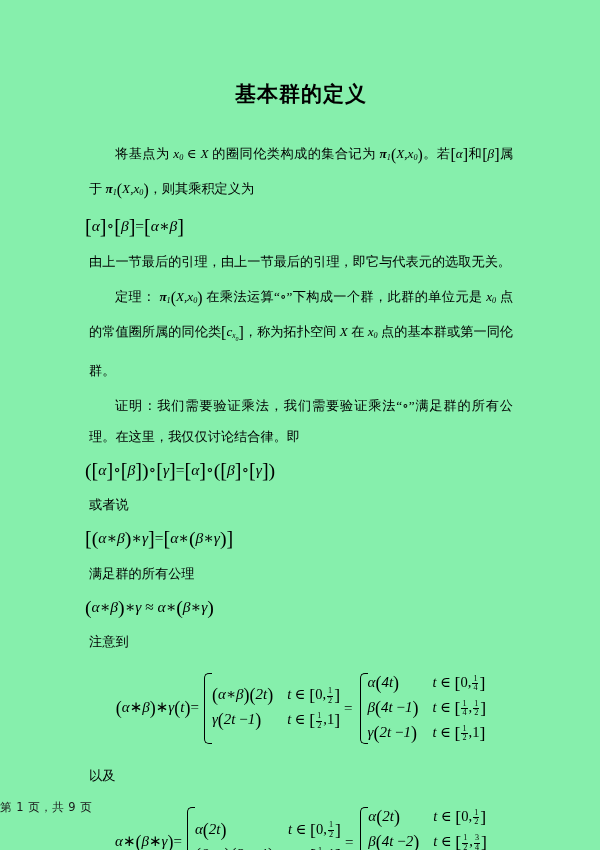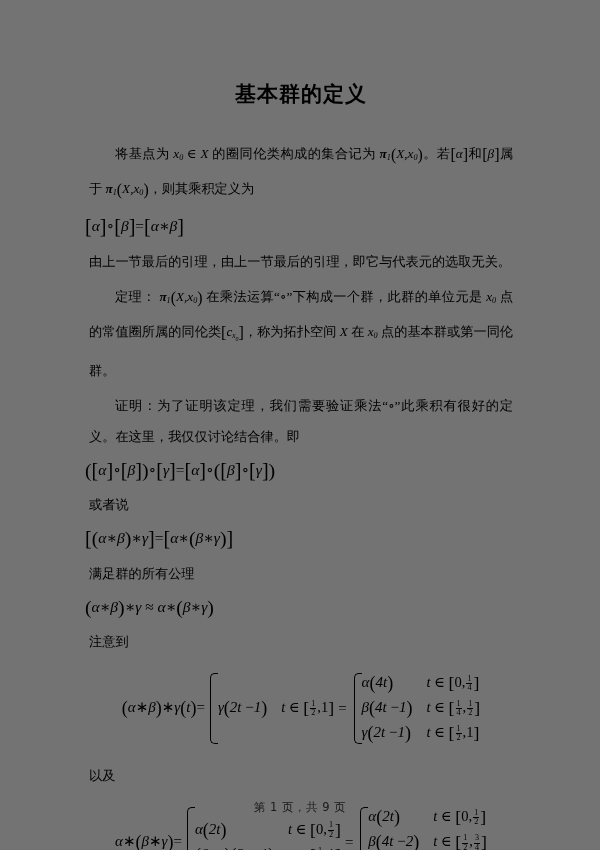--- a/index.html
+++ b/index.html
@@ -12,21 +12,21 @@
     height: 850px;
     font-family: "Liberation Serif", "DejaVu Serif", serif;
     color: #000000;
     overflow: hidden;
     position: relative;
   }
   .page {
     width: 600px;
     height: 850px;
     position: relative;
-    background: #737373;
+    background: #86efac;
     box-sizing: border-box;
   }
   .content {
     position: absolute;
     left: 85px;
     top: 0;
     width: 432px;
   }
 
   
@@ -160,21 +160,20 @@
     border-top: 1px solid #000;
     padding: 0 1px;
   }
 
   
   .footer {
     position: absolute;
     left: 0;
     right: 0;
     top: 800px;
-    text-align: center;
     font-size: 11.5px;
     font-family: "DejaVu Sans", "Liberation Sans", sans-serif;
     color: #1a1a1a;
     letter-spacing: 0.5px;
   }
 </style>
 </head>
 <body>
 
 <div class="page">
@@ -191,21 +190,21 @@
       <span class="m"><span class="brk">[</span><span class="mi">α</span><span class="brk">]</span><span class="mu">∘</span><span class="brk">[</span><span class="mi">β</span><span class="brk">]</span><span class="mu">=</span><span class="brk">[</span><span class="mi">α</span><span class="mu">∗</span><span class="mi">β</span><span class="brk">]</span></span>
     </div>
 
     <p class="para">由上一节最后的引理，由上一节最后的引理，即它与代表元的选取无关。</p>
 
     <p class="para indent">
       <span class="lbl">定理：</span><span class="m"> <span class="mb">π</span><sub class="s">1</sub><span class="paren">(</span><span class="mi">X</span>,<span class="mi">x</span><sub class="s">0</sub><span class="paren">)</span> </span><span>在乘法运算“∘”下构成一个群，此群的单位元是</span><span class="m"> <span class="mi">x</span><sub class="s">0</sub> </span><span>点的常值圈所属的同伦类</span><span class="m"><span class="brk">[</span><span class="mi">c</span><sub class="s"><span style="font-size:0.9em">x</span><sub style="font-size:0.72em">0</sub></sub><span class="brk">]</span></span><span>，称为拓扑空间</span><span class="m"> <span class="mi">X</span> </span><span>在</span><span class="m"> <span class="mi">x</span><sub class="s">0</sub> </span><span>点的基本群或第一同伦群。</span>
     </p>
 
     <p class="para indent">
-      <span>证明：</span><span>为了证明该定理，我们需要验证乘法“∘”此乘积有很好的定义。在这里，我仅仅讨论结合律。即</span>
+      <span>证明：</span><span>我们需要验证乘法，我们需要验证乘法“∘”满足群的所有公理。在这里，我仅仅讨论结合律。即</span>
     </p>
 
     <div class="eq">
       <span class="m"><span class="paren">(</span><span class="brk">[</span><span class="mi">α</span><span class="brk">]</span><span class="mu">∘</span><span class="brk">[</span><span class="mi">β</span><span class="brk">]</span><span class="paren">)</span><span class="mu">∘</span><span class="brk">[</span><span class="mi">γ</span><span class="brk">]</span><span class="mu">=</span><span class="brk">[</span><span class="mi">α</span><span class="brk">]</span><span class="mu">∘</span><span class="paren">(</span><span class="brk">[</span><span class="mi">β</span><span class="brk">]</span><span class="mu">∘</span><span class="brk">[</span><span class="mi">γ</span><span class="brk">]</span><span class="paren">)</span></span>
     </div>
 
     <p class="para">或者说</p>
 
     <div class="eq">
       <span class="m"><span class="brk">[</span><span class="paren">(</span><span class="mi">α</span><span class="mu">∗</span><span class="mi">β</span><span class="paren">)</span><span class="mu">∗</span><span class="mi">γ</span><span class="brk">]</span><span class="mu">=</span><span class="brk">[</span><span class="mi">α</span><span class="mu">∗</span><span class="paren">(</span><span class="mi">β</span><span class="mu">∗</span><span class="mi">γ</span><span class="paren">)</span><span class="brk">]</span></span>
@@ -219,20 +218,24 @@
 
     <p class="para">注意到</p>
 
     <div class="pw-wrap">
       <span class="pw-lead m">
         <span class="paren">(</span><span class="mi">α</span><span class="mu">∗</span><span class="mi">β</span><span class="paren">)</span><span class="mu">∗</span><span class="mi">γ</span><span class="paren">(</span><span class="mi">t</span><span class="paren">)</span><span class="mu">=</span>
       </span>
       <span class="brace"></span>
       <span class="cases">
         <span class="case-row">
+          <span class="case-f m"><span class="paren">(</span><span class="mi">α</span><span class="mu">∗</span><span class="mi">β</span><span class="paren">)(</span>2<span class="mi">t</span><span class="paren">)</span></span>
+          <span class="case-c m"><span class="mi">t</span> <span class="mu">∈</span> <span class="brk">[</span><span class="mu">0,</span><span class="frac"><span class="num">1</span><span class="den">2</span></span><span class="brk">]</span></span>
+        </span>
+        <span class="case-row">
           <span class="case-f m"><span class="mi">γ</span><span class="paren">(</span>2<span class="mi">t</span> <span class="mu">−</span>1<span class="paren">)</span></span>
           <span class="case-c m"><span class="mi">t</span> <span class="mu">∈</span> <span class="brk">[</span><span class="frac"><span class="num">1</span><span class="den">2</span></span><span class="mu">,1</span><span class="brk">]</span></span>
         </span>
       </span>
       <span class="eqsign m"><span class="mu">=</span></span>
       <span class="brace"></span>
       <span class="cases">
         <span class="case-row">
           <span class="case-f m"><span class="mi">α</span><span class="paren">(</span>4<span class="mi">t</span><span class="paren">)</span></span>
           <span class="case-c m"><span class="mi">t</span> <span class="mu">∈</span> <span class="brk">[</span><span class="mu">0,</span><span class="frac"><span class="num">1</span><span class="den">4</span></span><span class="brk">]</span></span>

